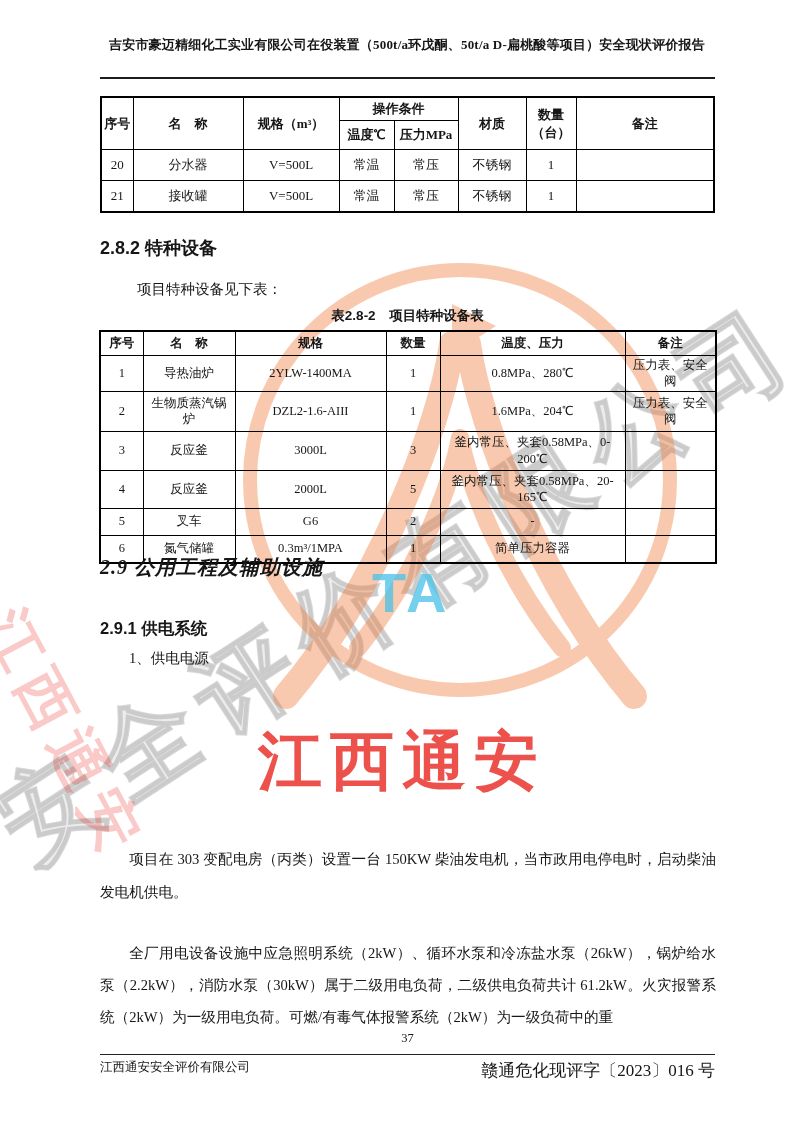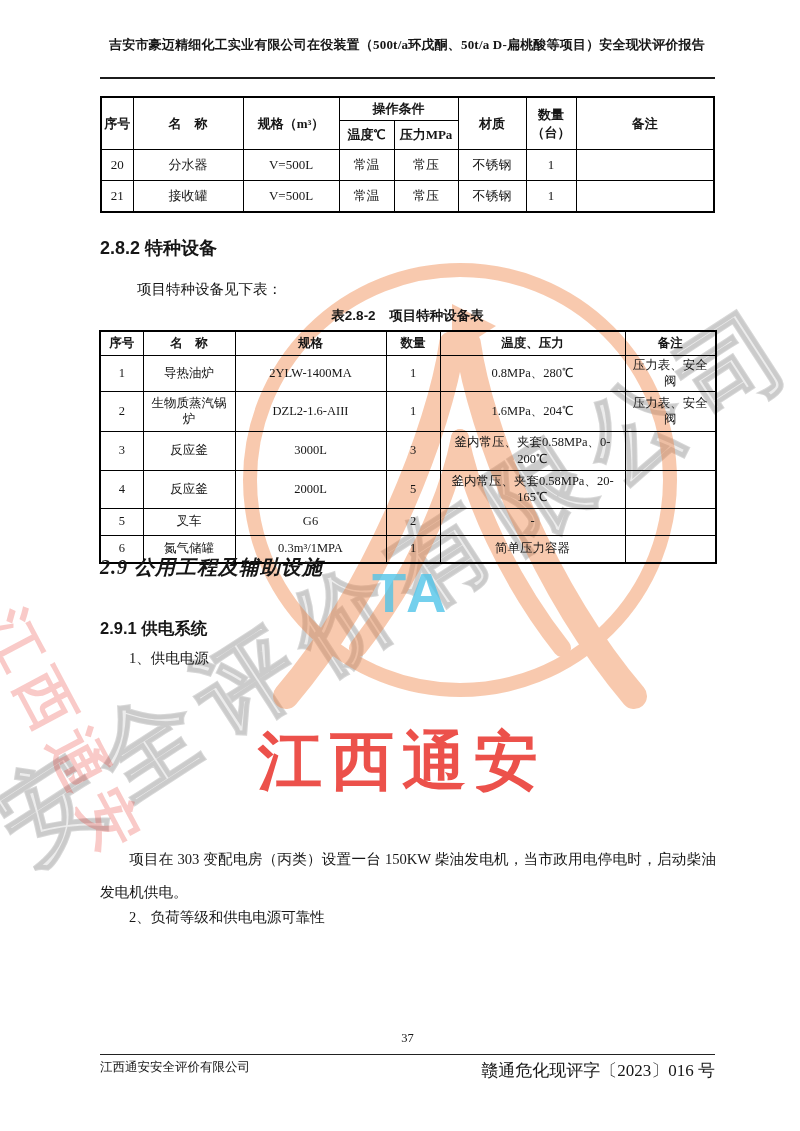--- a/index.html
+++ b/index.html
@@ -232,21 +232,21 @@
         <td>简单压力容器</td>
         <td></td>
       </tr>
     </tbody>
       </table>
 
     <div class="h-29">2.9 公用工程及辅助设施</div>
     <div class="h-291">2.9.1 供电系统</div>
     <div class="list-item item1">1、供电电源</div>
     <div class="para para2">项目在 303 变配电房（丙类）设置一台 150KW 柴油发电机，当市政用电停电时，启动柴油发电机供电。</div>
-    <div class="list-item item2">2、负荷等级和供电电源可靠性</div>
+    <div class="para para3">全厂用电设备设施中应急照明系统（2kW）、循环水泵和冷冻盐水泵（26kW），锅炉给水泵（2.2kW），消防水泵（30kW）属于二级用电负荷，二级供电负荷共计 61.2kW。火灾报警系统（2kW）为一级用电负荷。可燃/有毒气体报警系统（2kW）为一级负荷中的重</div>
 
     <div class="page-number">37</div>
     <div class="footer-rule"></div>
     <div class="footer-left">江西通安安全评价有限公司</div>
     <div class="footer-right">赣通危化现评字〔2023〕016 号</div>
 
   </div>
 </div>
 
 </body></html>

